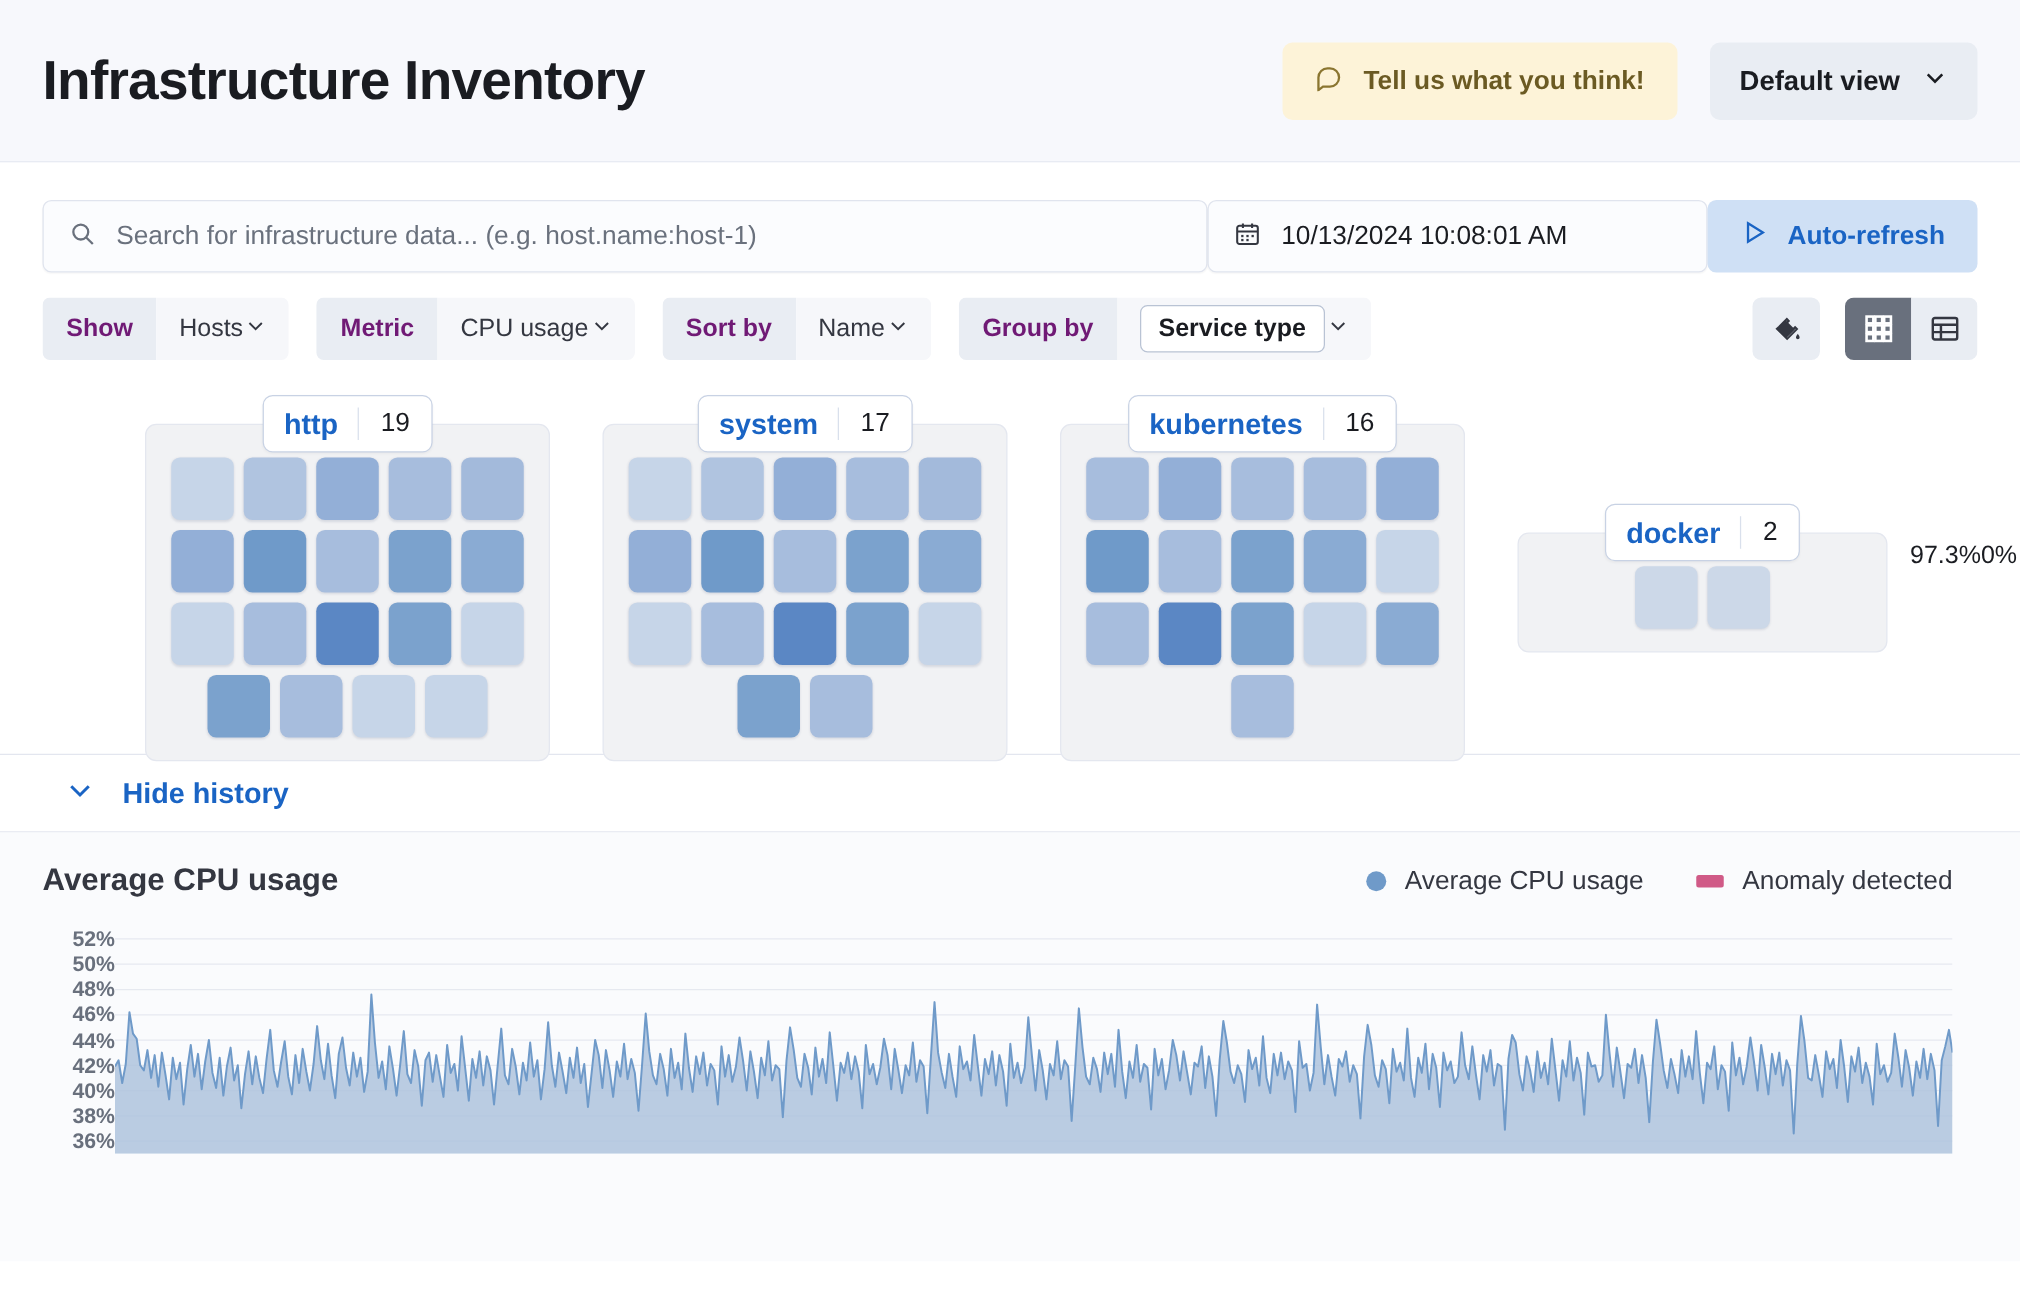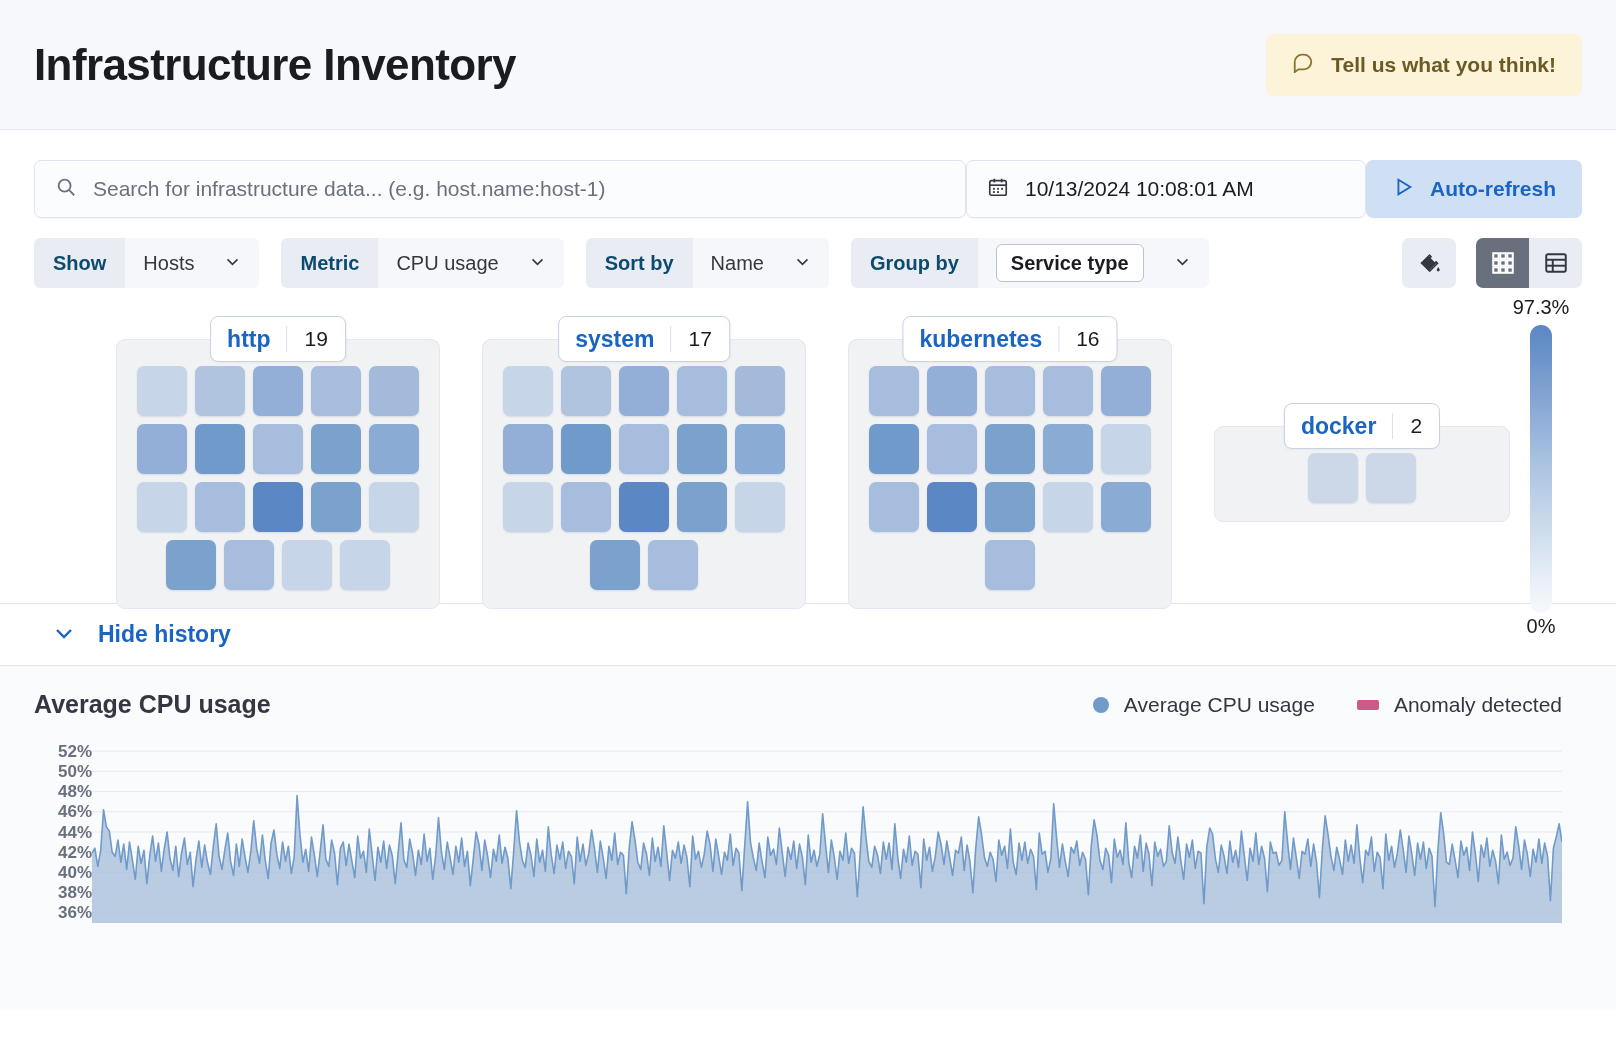--- a/index.html
+++ b/index.html
@@ -120,27 +120,27 @@
     border-radius: 6px;
     overflow: hidden;
   }
   .filter-label {
     background: #e9edf3;
     display: flex;
     align-items: center;
     padding: 0 19px;
     font-size: 20px;
     font-weight: 700;
-    color: #0c4a6e;
+    color: #701a75;
   }
   .filter-value {
     background: #f6f7fa;
     display: flex;
     align-items: center;
-    gap: 30px;
+    gap: 2px;
     padding: 0 18px;
     font-size: 20px;
     color: #343741;
     cursor: pointer;
   }
   .filter-pill {
     border: 1px solid #b9c3d4;
     border-radius: 6px;
     background: #ffffff;
     padding: 4px 14px;
@@ -230,21 +230,21 @@
     box-shadow: 0 1px 2px rgba(30,50,90,0.13);
   }
 
   
   .legend-scale {
     position: absolute;
     right: 62px;
     top: 8px;
     width: 26px;
     display: flex;
-    flex-direction: column;
+    flex-direction: row;
     align-items: center;
   }
   .legend-top, .legend-bottom { font-size: 20px; color: #1a1c21; }
   .legend-bar {
     width: 22px; height: 288px;
     border-radius: 11px;
     margin: 6px 0 2px 0;
     background: linear-gradient(to bottom,
       #5b87c4 0%, #6a92c9 10%, #7b9fd0 20%, #8cabd6 30%,
       #9db8dc 40%, #aec5e2 50%, #bed1e7 61%, #cedded 72%,
@@ -301,20 +301,28 @@
 <div class="page-header">
   <div class="page-title">Infrastructure Inventory</div>
   <div class="header-actions">
     <button class="feedback-btn">
       <span>
         <svg width="22" height="22" viewBox="0 0 24 24" fill="none" stroke="#8a7530" stroke-width="2">
           <path d="M21 12a8 8 0 0 1-8 8H7l-4 3V12a8 8 0 0 1 8-8h2a8 8 0 0 1 8 8z"></path>
         </svg>
       </span>
       <span>Tell us what you think!</span>
+    </button>
+    <button class="view-btn">
+      <span>Default view</span>
+      <span>
+        <svg width="20" height="20" viewBox="0 0 24 24" fill="none" stroke="#1a1c21" stroke-width="2.4">
+            <polyline points="5,9 12,16 19,9"></polyline>
+          </svg>
+      </span>
     </button>
   </div>
 </div>
 
 <div class="toolbar">
   <div class="toolbar-row-1">
     <div class="search-box">
       <span>
         <svg width="22" height="22" viewBox="0 0 24 24" fill="none" stroke="#6a717d" stroke-width="2">
           <circle cx="10.5" cy="10.5" r="6.5"></circle>

